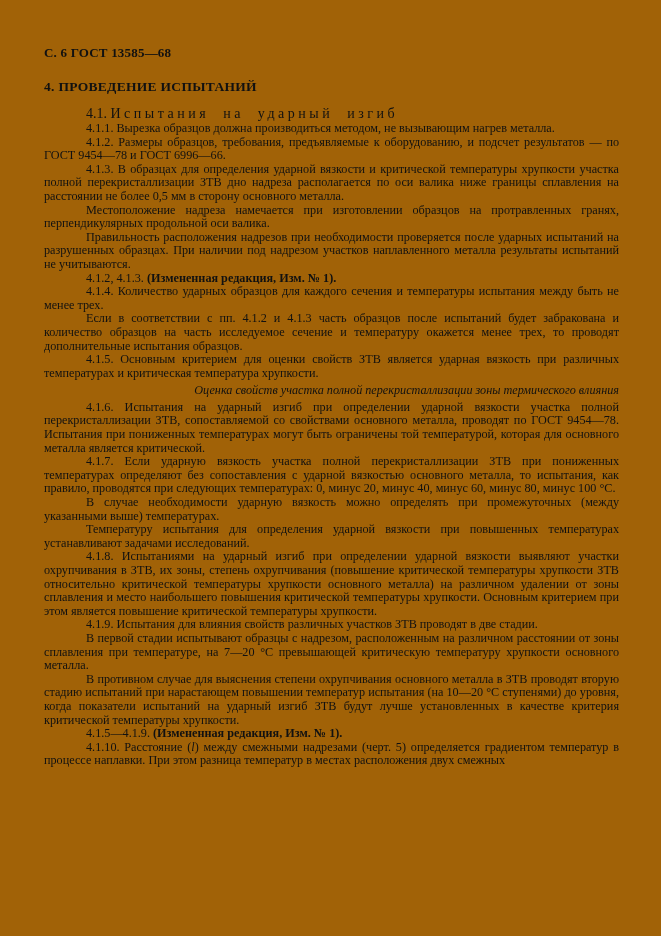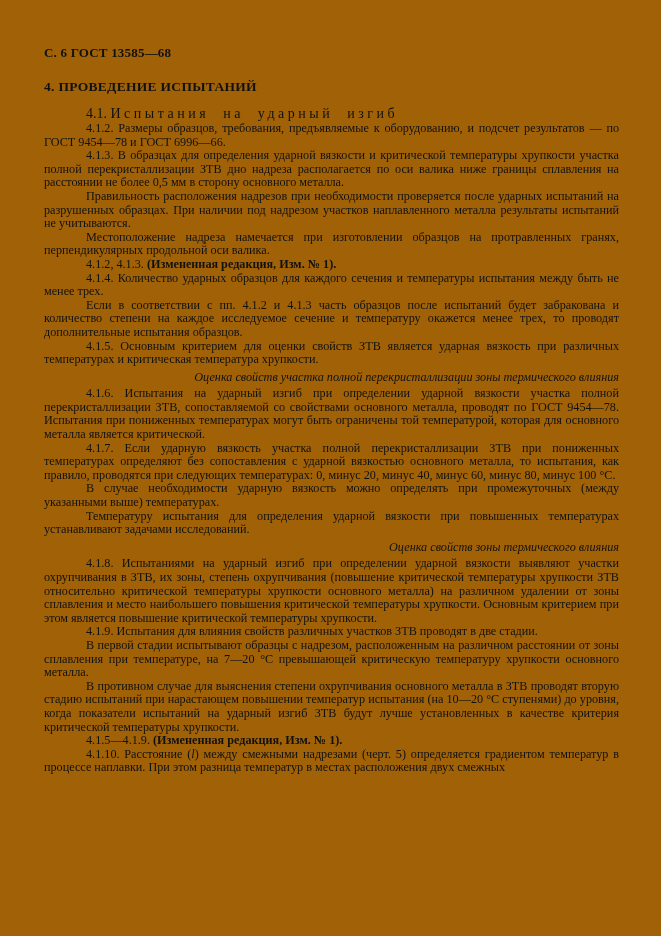--- a/index.html
+++ b/index.html
@@ -69,39 +69,39 @@
 
 <div class="page">
   <div class="content">
 
     <p class="page-header">С. 6 ГОСТ 13585—68</p>
 
     <p class="doc-title">4. ПРОВЕДЕНИЕ ИСПЫТАНИЙ</p>
 
     <p class="subsection"><span>4.1.</span> <span class="spaced">Испытания на ударный изгиб</span></p>
 
+    <p class="body">4.1.1. Вырезка образцов должна производиться методом, не вызывающим нагрев металла.</p>
     <p class="body">4.1.2. Размеры образцов, требования, предъявляемые к оборудованию, и подсчет результатов — по ГОСТ 9454—78 и ГОСТ 6996—66.</p>
     <p class="body">4.1.3. В образцах для определения ударной вязкости и критической температуры хрупкости участка полной перекристаллизации ЗТВ дно надреза располагается по оси валика ниже границы сплавления на расстоянии не более 0,5 мм в сторону основного металла.</p>
+    <p class="body">Местоположение надреза намечается при изготовлении образцов на протравленных гранях, перпендикулярных продольной оси валика.</p>
     <p class="body">Правильность расположения надрезов при необходимости проверяется после ударных испытаний на разрушенных образцах. При наличии под надрезом участков наплавленного металла результаты испытаний не учитываются.</p>
-    <p class="body">Местоположение надреза намечается при изготовлении образцов на протравленных гранях, перпендикулярных продольной оси валика.</p>
 
     <p class="body"><span>4.1.2, 4.1.3. </span><b>(Измененная редакция, Изм. № 1).</b></p>
 
     <p class="body">4.1.4. Количество ударных образцов для каждого сечения и температуры испытания между быть не менее трех.</p>
-    <p class="body">Если в соответствии с пп. 4.1.2 и 4.1.3 часть образцов после испытаний будет забракована и количество степени на каждое исследуемое сечение и температуру окажется менее трех, то проводят дополнительные испытания образцов.</p>
+    <p class="body">Если в соответствии с пп. 4.1.2 и 4.1.3 часть образцов после испытаний будет забракована и количество образцов на часть исследуемое сечение и температуру окажется менее трех, то проводят дополнительные испытания образцов.</p>
     <p class="body">4.1.5. Основным критерием для оценки свойств ЗТВ является ударная вязкость при различных температурах и критическая температура хрупкости.</p>
 
     <p class="center-heading">Оценка свойств участка полной перекристаллизации зоны термического влияния</p>
 
     <p class="body">4.1.6. Испытания на ударный изгиб при определении ударной вязкости участка полной перекристаллизации ЗТВ, сопоставляемой со свойствами основного металла, проводят по ГОСТ 9454—78. Испытания при пониженных температурах могут быть ограничены той температурой, которая для основного металла является критической.</p>
     <p class="body">4.1.7. Если ударную вязкость участка полной перекристаллизации ЗТВ при пониженных температурах определяют без сопоставления с ударной вязкостью основного металла, то испытания, как правило, проводятся при следующих температурах: 0, минус 20, минус 40, минус 60, минус 80, минус 100 °С.</p>
     <p class="body">В случае необходимости ударную вязкость можно определять при промежуточных (между указанными выше) температурах.</p>
     <p class="body">Температуру испытания для определения ударной вязкости при повышенных температурах устанавливают задачами исследований.</p>
 
-    <p class="center-heading">Оценка свойств зоны термического влияния</p>
 
     <p class="body">4.1.8. Испытаниями на ударный изгиб при определении ударной вязкости выявляют участки охрупчивания в ЗТВ, их зоны, степень охрупчивания (повышение критической температуры хрупкости ЗТВ относительно критической температуры хрупкости основного металла) на различном удалении от зоны сплавления и место наибольшего повышения критической температуры хрупкости. Основным критерием при этом является повышение критической температуры хрупкости.</p>
     <p class="body">4.1.9. Испытания для влияния свойств различных участков ЗТВ проводят в две стадии.</p>
     <p class="body">В первой стадии испытывают образцы с надрезом, расположенным на различном расстоянии от зоны сплавления при температуре, на 7—20 °С превышающей критическую температуру хрупкости основного металла.</p>
     <p class="body">В противном случае для выяснения степени охрупчивания основного металла в ЗТВ проводят вторую стадию испытаний при нарастающем повышении температур испытания (на 10—20 °С ступенями) до уровня, когда показатели испытаний на ударный изгиб ЗТВ будут лучше установленных в качестве критерия критической температуры хрупкости.</p>
 
     <p class="body"><span>4.1.5—4.1.9. </span><b>(Измененная редакция, Изм. № 1).</b></p>
 
     <p class="body"><span>4.1.10. Расстояние (</span><i>l</i><span>) между смежными надрезами (черт. 5) определяется градиентом температур в процессе наплавки. При этом разница температур в местах расположения двух смежных</span></p>
 

